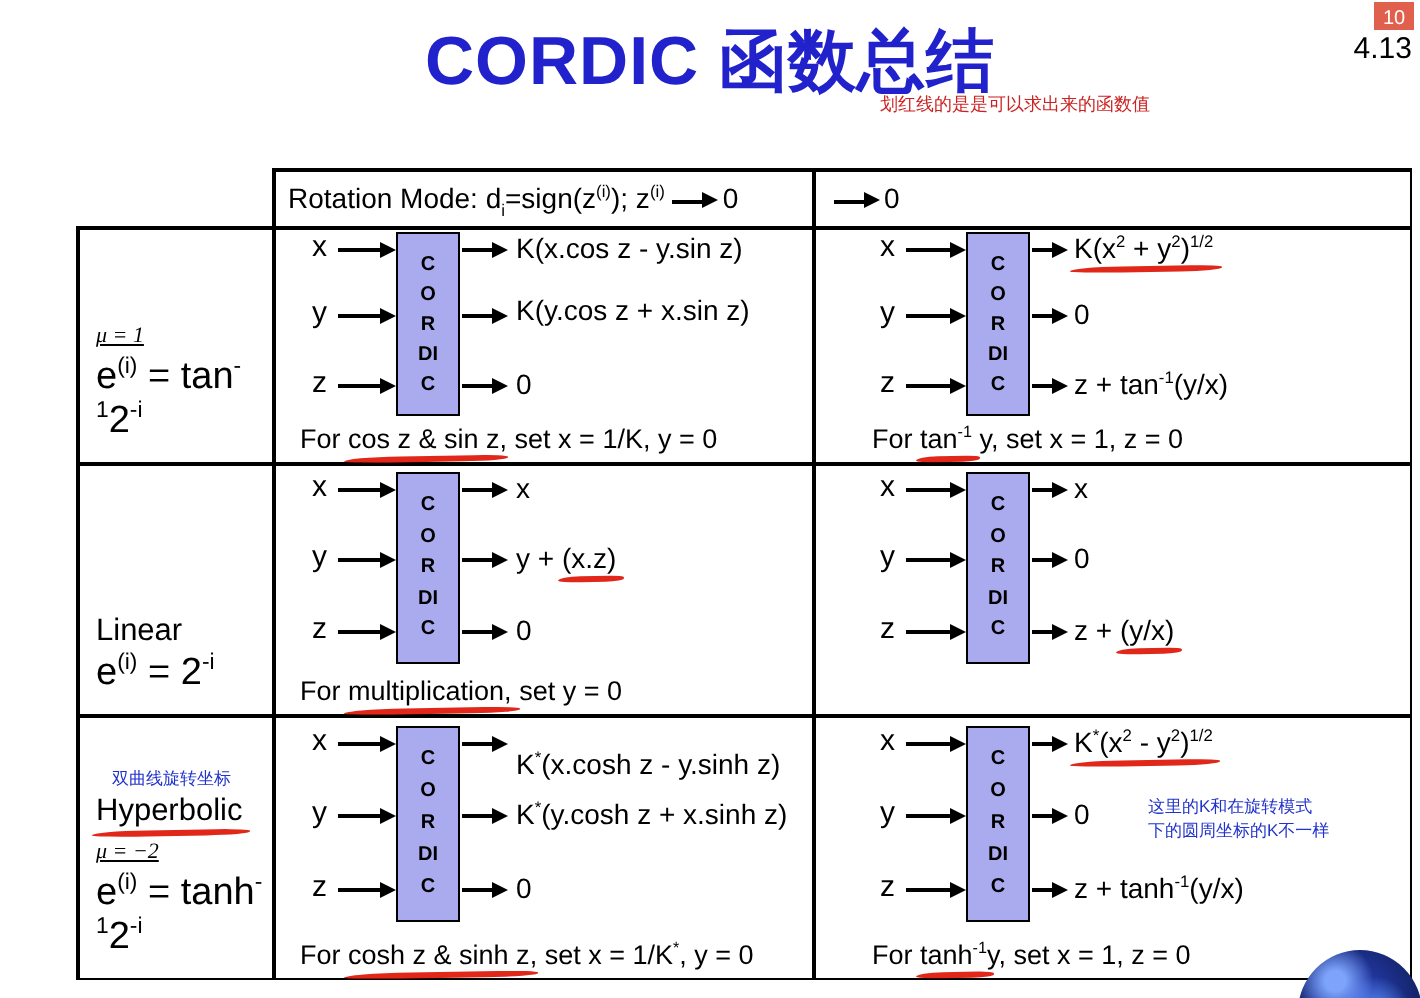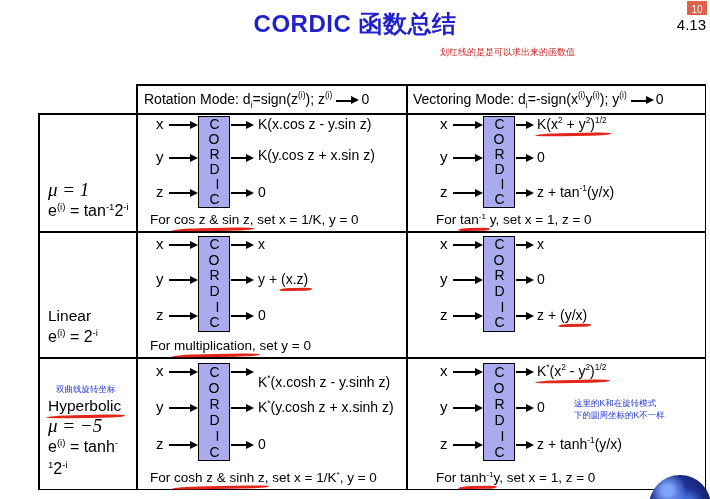--- a/index.html
+++ b/index.html
@@ -2,58 +2,58 @@
 <html><head>
 <meta charset="utf-8">
 <style>
   html,body{margin:0;padding:0;background:#fff;}
   .slide{position:relative;width:710px;height:499px;background:#fff;overflow:hidden;
          font-family:"Liberation Sans",sans-serif;color:#000;}
   sup{font-size:60%;line-height:0;}
   sub{font-size:60%;line-height:0;}
 
   .title{position:absolute;left:0;right:0;top:8px;text-align:center;
-         font-size:24px;font-weight:bold;color:#2222cc;letter-spacing:.5px;}
+         font-size:34px;font-weight:bold;color:#2222cc;letter-spacing:.5px;}
   .badge{position:absolute;left:687px;top:1px;width:20px;height:14px;background:#e0604d;
          color:#fff;font-size:10px;display:flex;align-items:flex-end;justify-content:center;line-height:10px;}
   .pagenum{position:absolute;left:664px;top:16px;width:42px;text-align:right;font-size:15px;}
   .rednote{position:absolute;left:440px;top:46px;font-size:9px;color:#cc2222;}
 
   
   .vl,.hl{position:absolute;background:#000;z-index:1;}
   .vl{width:1.5px;} .hl{height:1.5px;}
 
   
   .hcell{position:absolute;display:flex;align-items:center;font-size:14px;z-index:2;white-space:nowrap;}
   .harrow{display:inline-block;position:relative;width:15px;height:2px;background:#000;
           margin:4px 10px 0 4px;vertical-align:middle;}
   .harrow::after{content:"";position:absolute;right:-8px;top:-4px;
           border-left:8px solid #000;border-top:4.5px solid transparent;border-bottom:4.5px solid transparent;}
 
   
   .stub{position:absolute;width:94px;display:flex;flex-direction:column;justify-content:flex-end;
         padding:0 0 9px 8px;box-sizing:border-box;z-index:2;}
   .rname{font-size:15.5px;line-height:21px;}
-  .rmu{font-family:"Liberation Serif",serif;font-style:italic;font-size:19px;line-height:20px;}
-  .re{font-size:16px;line-height:22px;}
+  .rmu{font-family:"Liberation Serif",serif;font-style:italic;font-size:11px;line-height:20px;text-decoration:underline;}
+  .re{font-size:19px;line-height:22px;}
   .bluenote{font-size:8.5px;color:#2233cc;padding-left:8px;line-height:12px;}
 
   
   .mode-cell{position:absolute;z-index:2;}
   .c-rot{--lx:20px;--ax:33px;--aw:21px;--bx:62px;--ox:95px;--ow:15px;--tx:122px;--cap:14px;}
   .c-vec{--lx:34px;--ax:47px;--aw:22px;--bx:77px;--ox:110px;--ow:10px;--tx:131px;--cap:30px;}
   .iolabel{position:absolute;left:var(--lx);font-size:15px;line-height:18px;}
   .arr{position:absolute;height:2px;background:#000;}
   .arr::after{content:"";position:absolute;right:-8px;top:-3.5px;
       border-left:8px solid #000;border-top:4.5px solid transparent;border-bottom:4.5px solid transparent;}
   .inarr{left:var(--ax);width:var(--aw);}
   .outarr{left:var(--ox);width:var(--ow);}
   .box{position:absolute;left:var(--bx);width:30px;background:#aaaaee;border:1.5px solid #000;
        display:flex;align-items:center;justify-content:center;}
-  .bl{width:11px;word-break:break-all;text-align:right;font-size:14px;}
+  .bl{width:11px;word-break:break-all;text-align:center;font-size:10px;font-weight:bold;}
   .outtxt{position:absolute;left:var(--tx);font-size:14px;line-height:18px;white-space:nowrap;}
   .caption{position:absolute;left:var(--cap);bottom:4px;font-size:13.5px;white-space:nowrap;}
 
   
   .mk{position:relative;}
   .mk:not(:empty)::after{content:"";position:absolute;left:-2px;right:-4px;bottom:-4px;height:3px;
       background:#dd1507;border-radius:100% 60% 80% 100% / 200% 100% 150% 90%;
       transform:rotate(-1deg);opacity:.92;}
 
   .vnote{position:absolute;left:168px;top:40px;font-size:8.5px;color:#2233cc;line-height:12px;}
@@ -83,37 +83,36 @@
   <div class="hl" style="left:38px;top:231px;width:668px"></div>
   <div class="hl" style="left:38px;top:357px;width:668px"></div>
   <div class="hl" style="left:38px;top:488.5px;width:668px"></div>
 
   <div class="hcell" style="left:144px;top:85px;width:260px;height:27px">
     <span>Rotation Mode: d<sub>i</sub>=sign(z<sup>(i)</sup>); z<sup>(i)</sup></span>
       <span class="harrow"></span>
       <span>0</span>
   </div>
   <div class="hcell" style="left:413px;top:85px;width:291px;height:27px">
-    <span>Vectoring Mode: d<sub>i</sub>=-sign(x<sup>(i)</sup>y<sup>(i)</sup>); y<sup>(i)</sup></span>
       <span class="harrow"></span>
       <span>0</span>
   </div>
 
   <div class="stub" style="left:40px;top:113px;height:118px">
     <div class="rmu">μ = 1</div>
     <div class="re">e<sup>(i)</sup> = tan<sup>-1</sup>2<sup>-i</sup></div>
   </div>
   <div class="stub" style="left:40px;top:231px;height:126px">
     <div class="rname">Linear</div>
     <div class="re">e<sup>(i)</sup> = 2<sup>-i</sup></div>
   </div>
   <div class="stub" style="left:40px;top:357px;height:132px">
     <div class="bluenote">双曲线旋转坐标</div>
     <div class="rname"><span class="mk">Hyperbolic</span></div>
-    <div class="rmu">μ = −5</div>
+    <div class="rmu">μ = −2</div>
     <div class="re">e<sup>(i)</sup> = tanh<sup>-1</sup>2<sup>-i</sup></div>
   </div>
 
   <div class="mode-cell c-rot" style="left:136px;top:113px;width:270px;height:118px">
     <span class="iolabel" style="top:2px">x</span>
     <span class="iolabel" style="top:35px">y</span>
     <span class="iolabel" style="top:70px">z</span>
     <div class="arr inarr" style="top:11px"></div>
     <div class="arr inarr" style="top:44px"></div>
     <div class="arr inarr" style="top:79px"></div>

